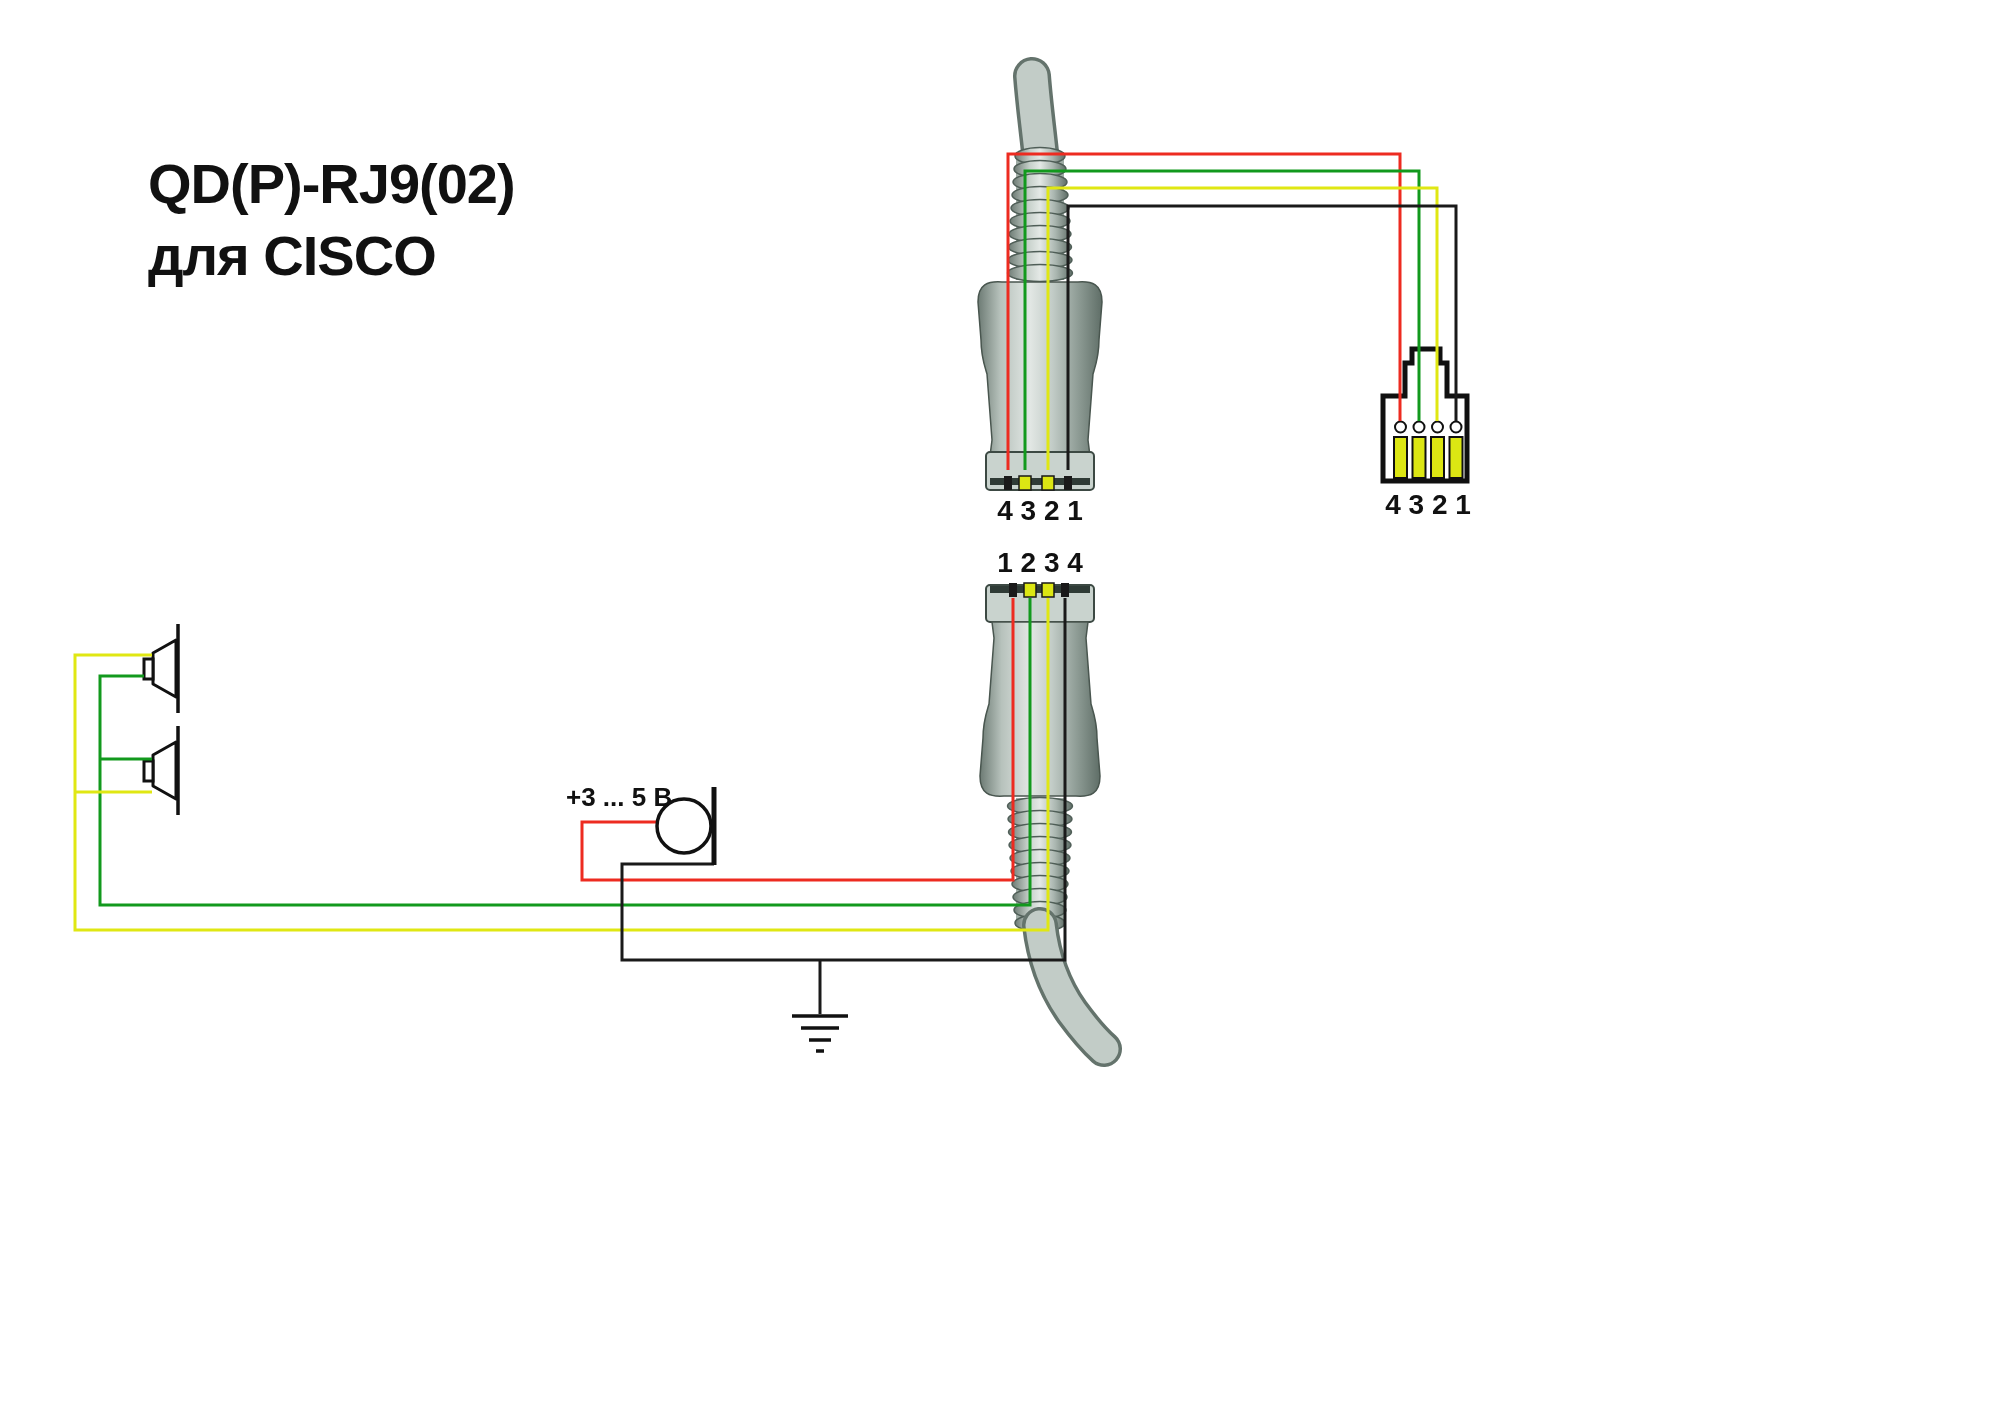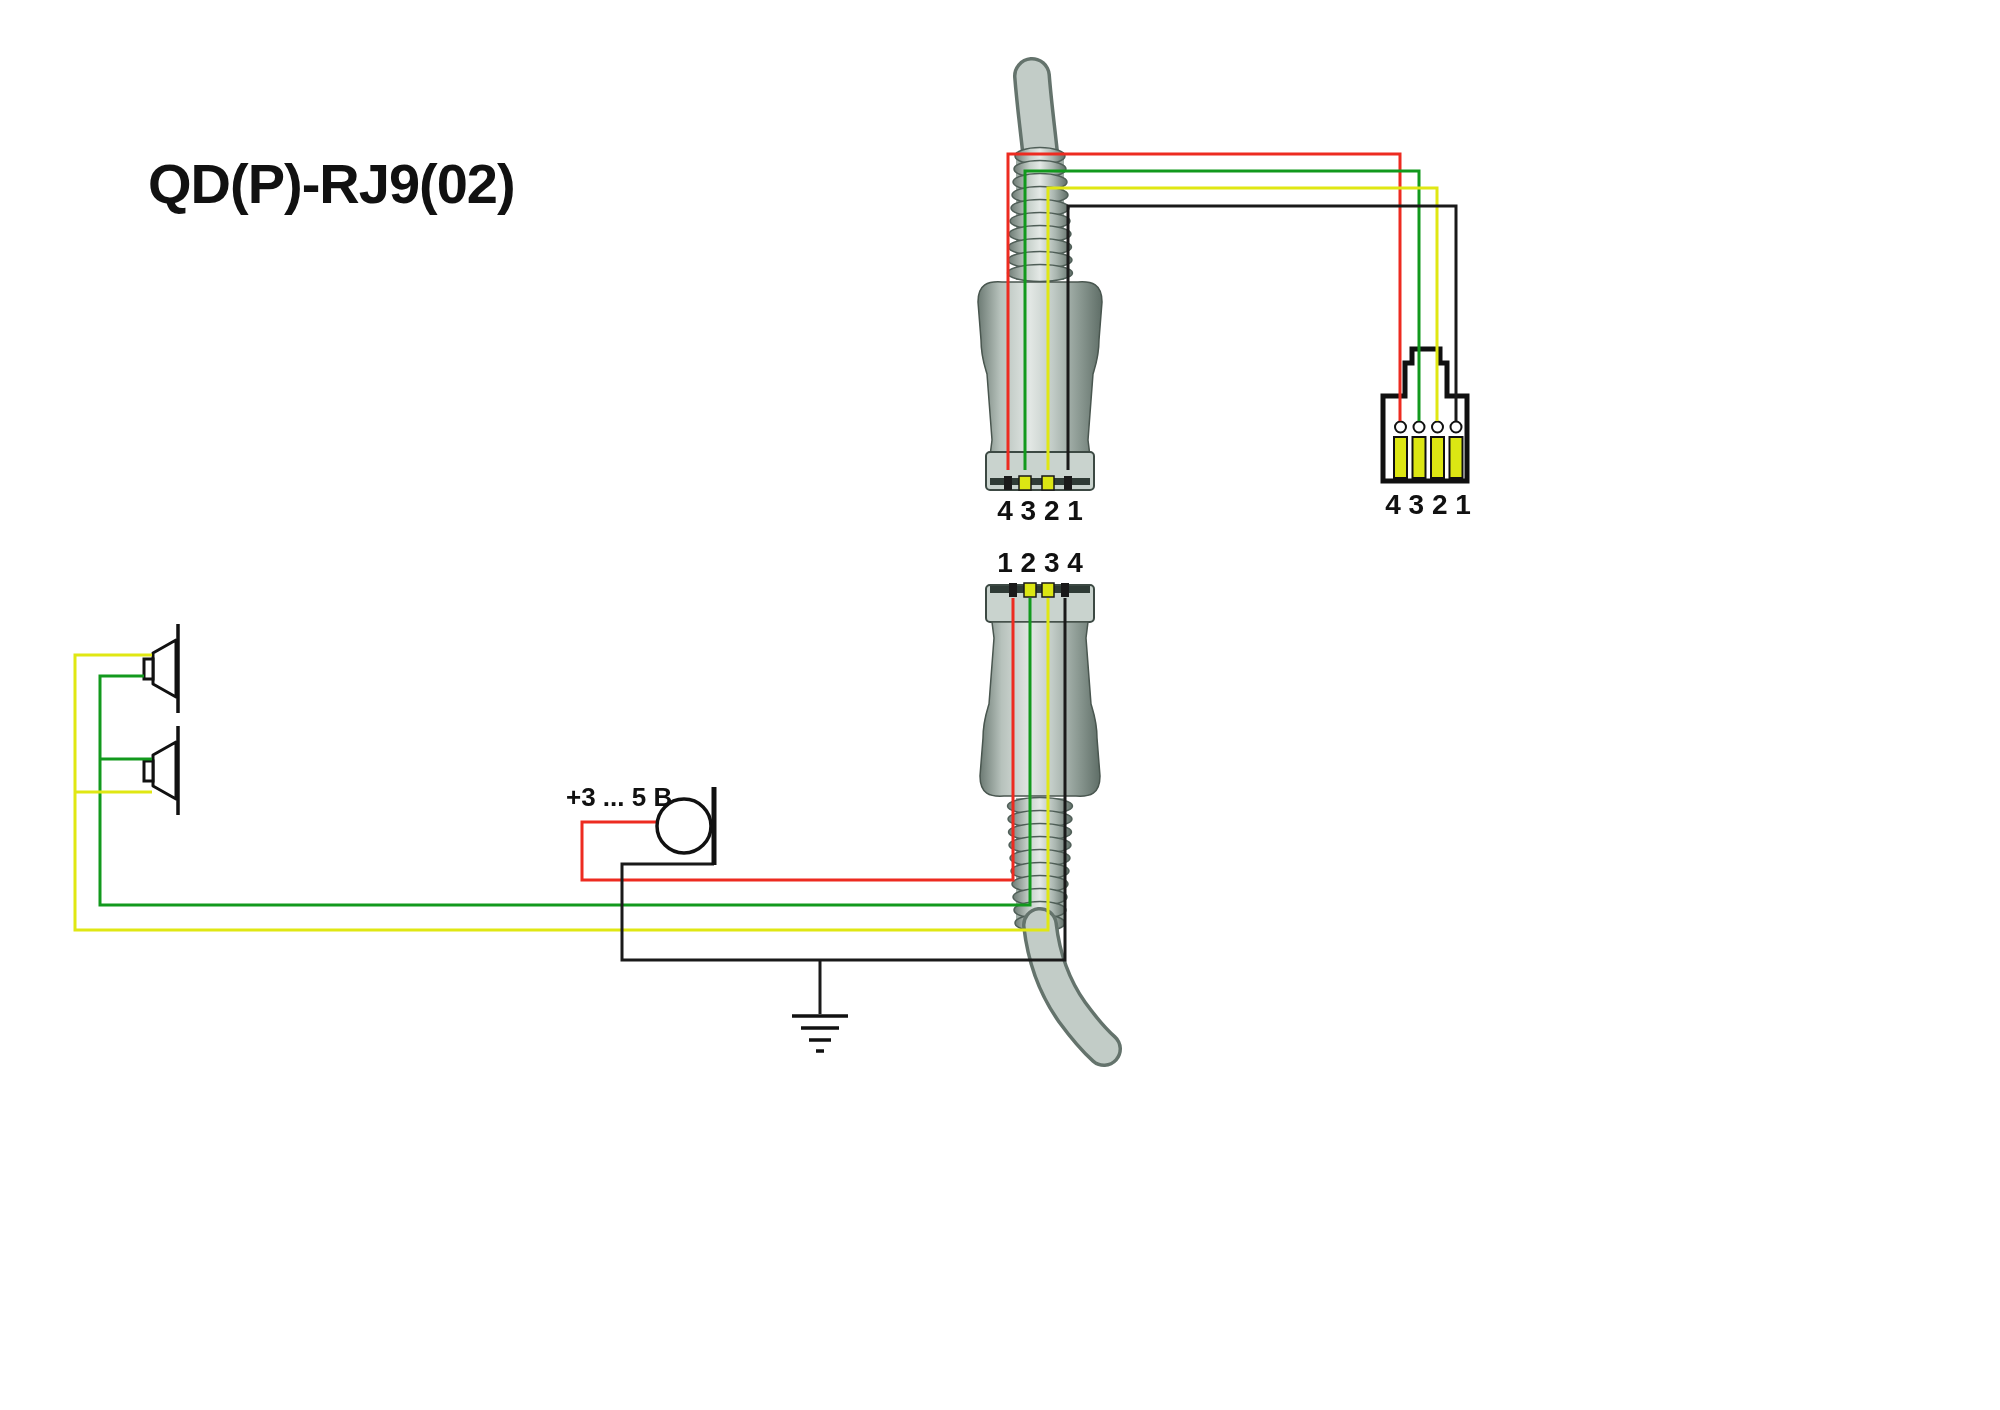--- a/index.html
+++ b/index.html
@@ -12,20 +12,21 @@
   .pinlabel{font-size:28px;}
   .miclabel{font-size:26px;}
 </style>
 </head>
 <body>
 
 <div class="canvas">
 
   <div class="title">
     <div>QD(P)-RJ9(02)</div>
+    <div>для CISCO</div>
   </div>
 
   <svg width="2000" height="1410" viewBox="0 0 2000 1410">
     <defs>
       <linearGradient id="bodyGrad" x1="0" y1="0" x2="1" y2="0">
         <stop offset="0" stop-color="#6d7b74"></stop>
         <stop offset="0.18" stop-color="#b7c2bc"></stop>
         <stop offset="0.42" stop-color="#e2e7e4"></stop>
         <stop offset="0.6" stop-color="#c2ccc7"></stop>
         <stop offset="0.82" stop-color="#8b9992"></stop>

